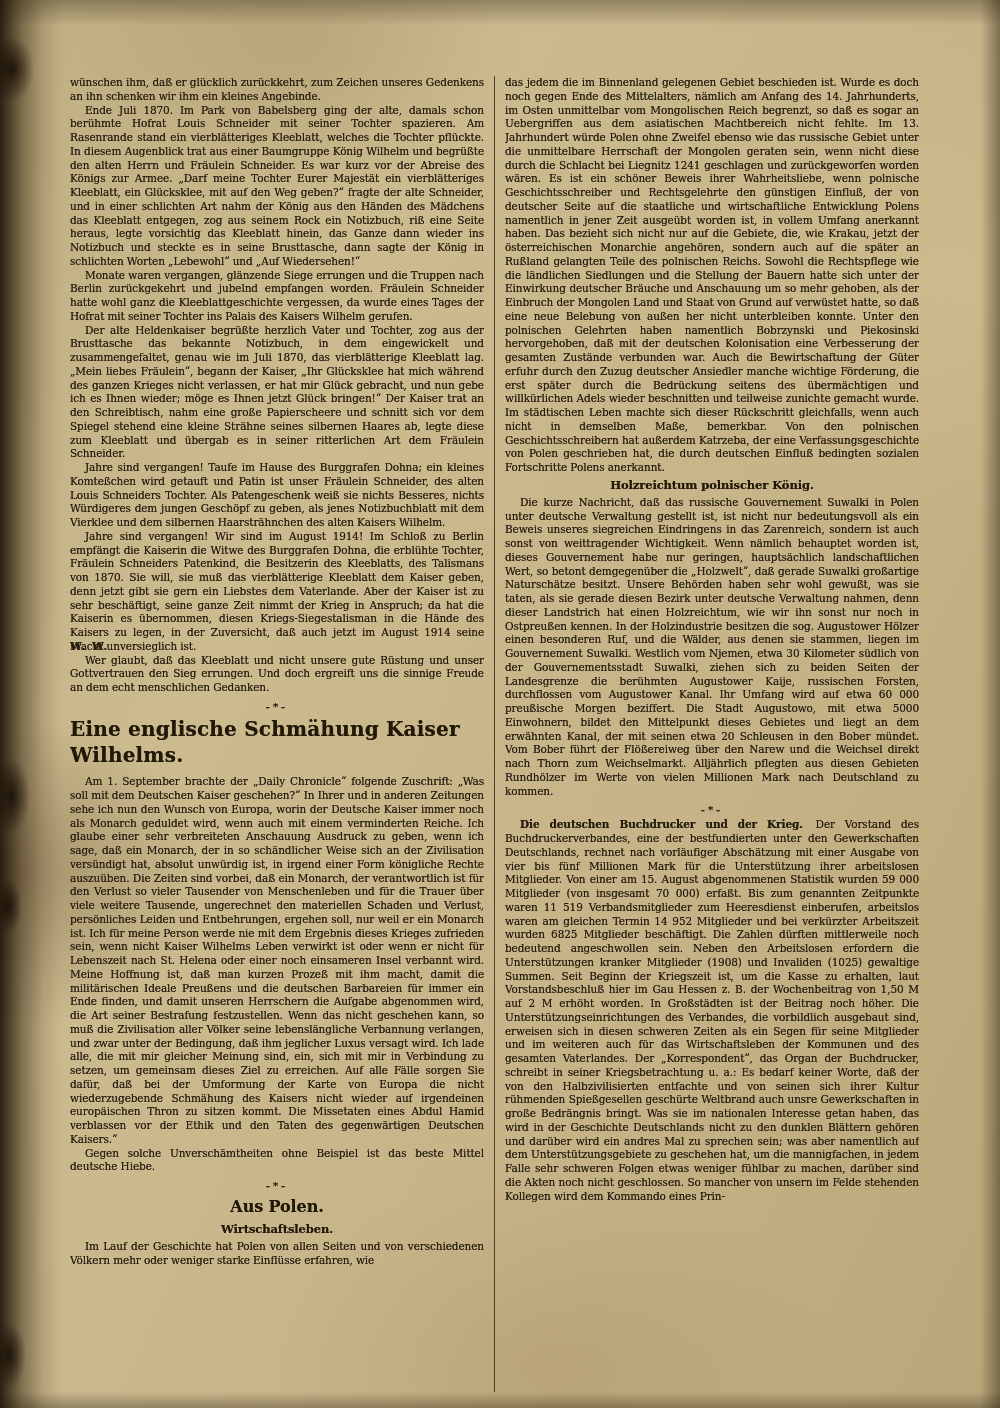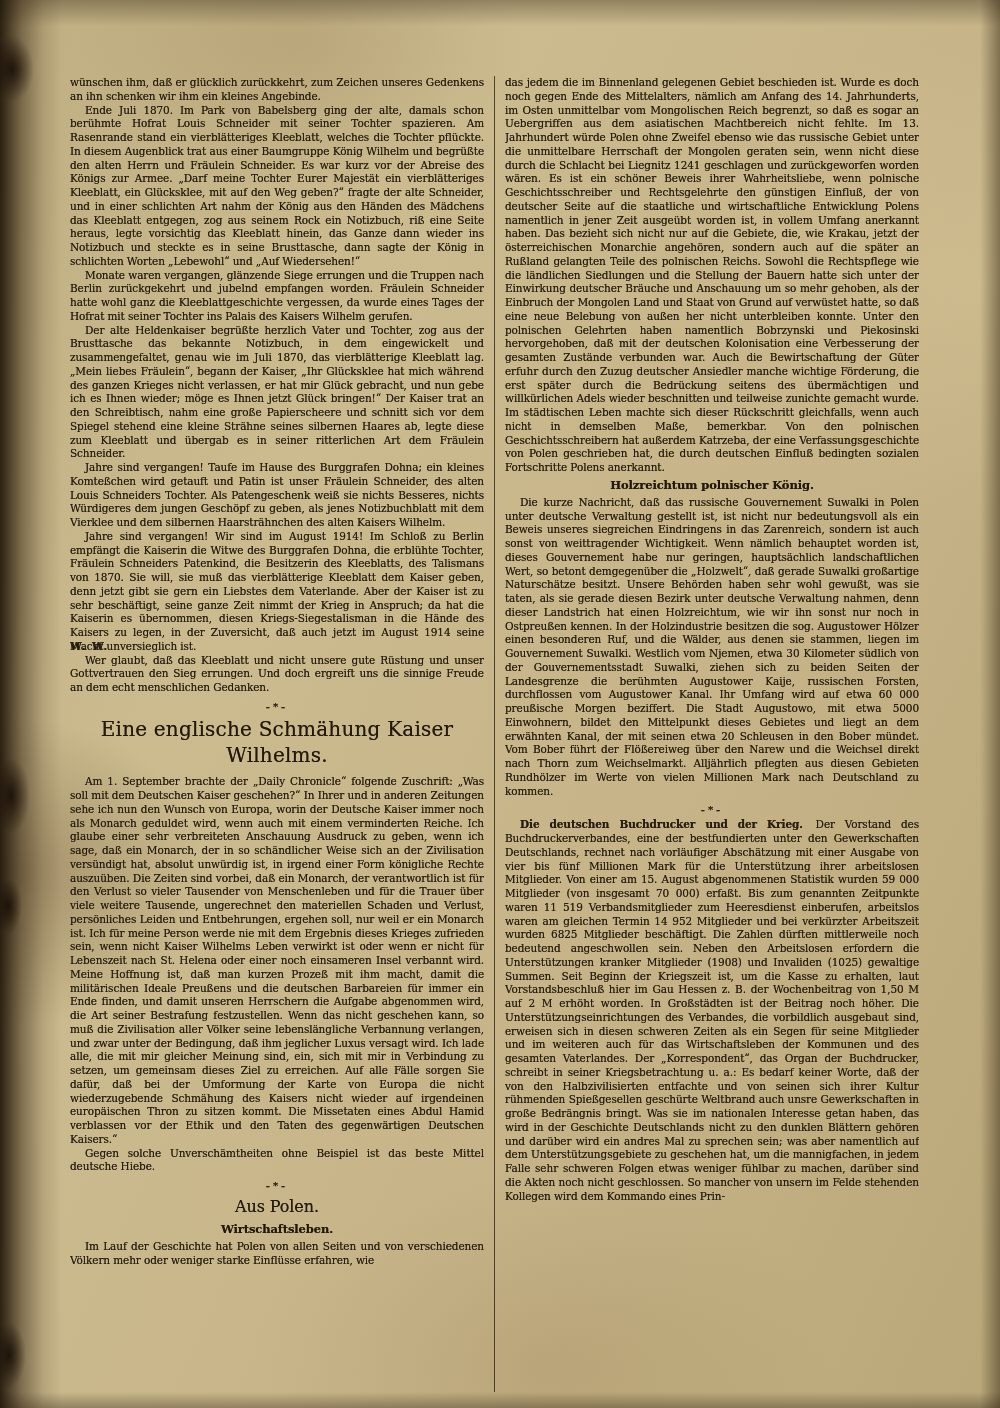--- a/index.html
+++ b/index.html
@@ -80,29 +80,29 @@
   .ornament {
     text-align: center;
     margin: 5px 0 2px 0;
     font-weight: bold;
     letter-spacing: 3px;
     font-size: 10px;
     color: #2c2212;
   }
   .head-large {
     font-size: 20px;
-    font-weight: normal;
-    text-align: center;
+    font-weight: bold;
+    text-align: left;
     margin: 3px 0 7px 0;
     letter-spacing: 0.2px;
     color: #211808;
   }
   .head-medium {
     font-size: 16px;
-    font-weight: normal;
+    font-weight: bold;
     text-align: center;
     margin: 5px 0 4px 0;
     color: #211808;
   }
   .subhead {
     font-size: 11.5px;
     font-weight: bold;
     text-align: center;
     margin: 3px 0 3px 0;
     color: #211808;

